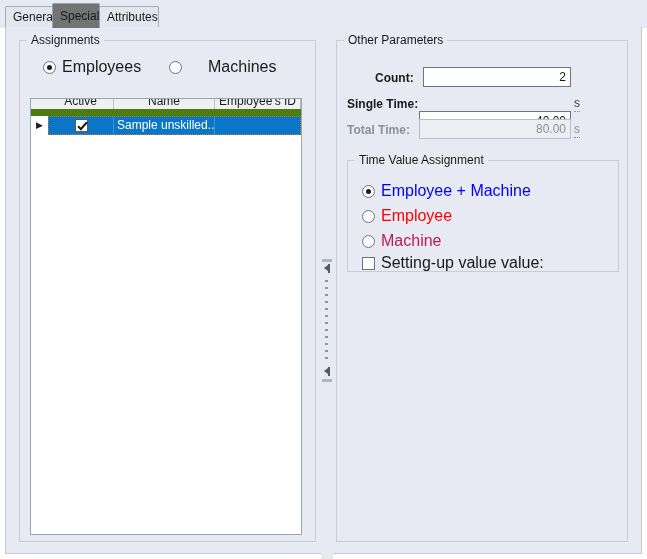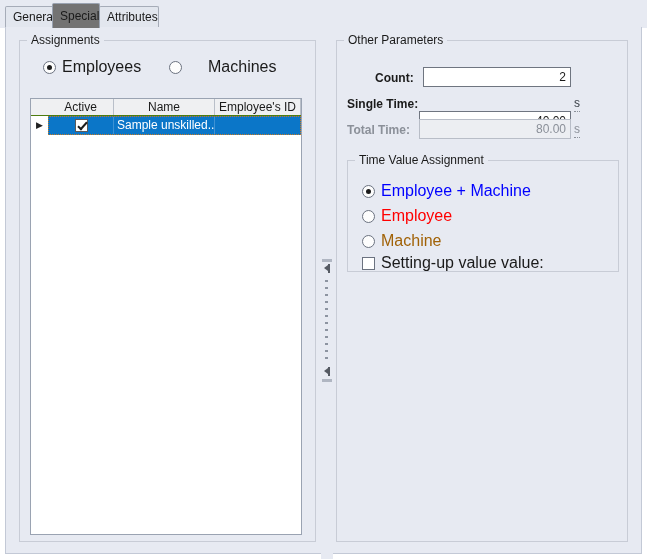--- a/index.html
+++ b/index.html
@@ -130,21 +130,21 @@
     width: 272px; height: 437px;
     background: #ffffff;
     border: 1px solid #9aa3b2;
     box-sizing: border-box;
     overflow: hidden;
   }
   .grid-head {
     display: flex;
     height: 17px;
     background: #eff0f2;
-    border-bottom: 1px solid #4d7c0f;
+    border-bottom: 7px solid #4d7c0f;
     box-sizing: border-box;
     align-items: flex-end;
   }
   .grid-head .hcell {
     font-size: 12px;
     line-height: 16px;
     text-align: center;
     color: #1a1a1a;
     border-right: 1px solid #b9bfc9;
     box-sizing: border-box;
@@ -292,21 +292,21 @@
     font-size: 12px;
     color: #3a4048;
     border-bottom: 1px dotted #8b9099;
     line-height: 13px;
     padding-bottom: 1px;
   }
   .unit.disabled { color: #8b9099; }
 
   .clr-blue  { color: #0000ff; }
   .clr-red   { color: #ff0000; }
-  .clr-green { color: #a16207; }
+  .clr-green { color: #be185d; }
 </style>
 </head>
 <body>
 
 <div class="tabstrip">
   <div class="tab" style="left:5px;width:53px;">General</div>
   <div class="tab active" style="left:52px;width:48px;">Special</div>
   <div class="tab" style="left:99px;width:60px;">Attributes</div>
   <div class="tabstrip-base"></div>
 </div>

